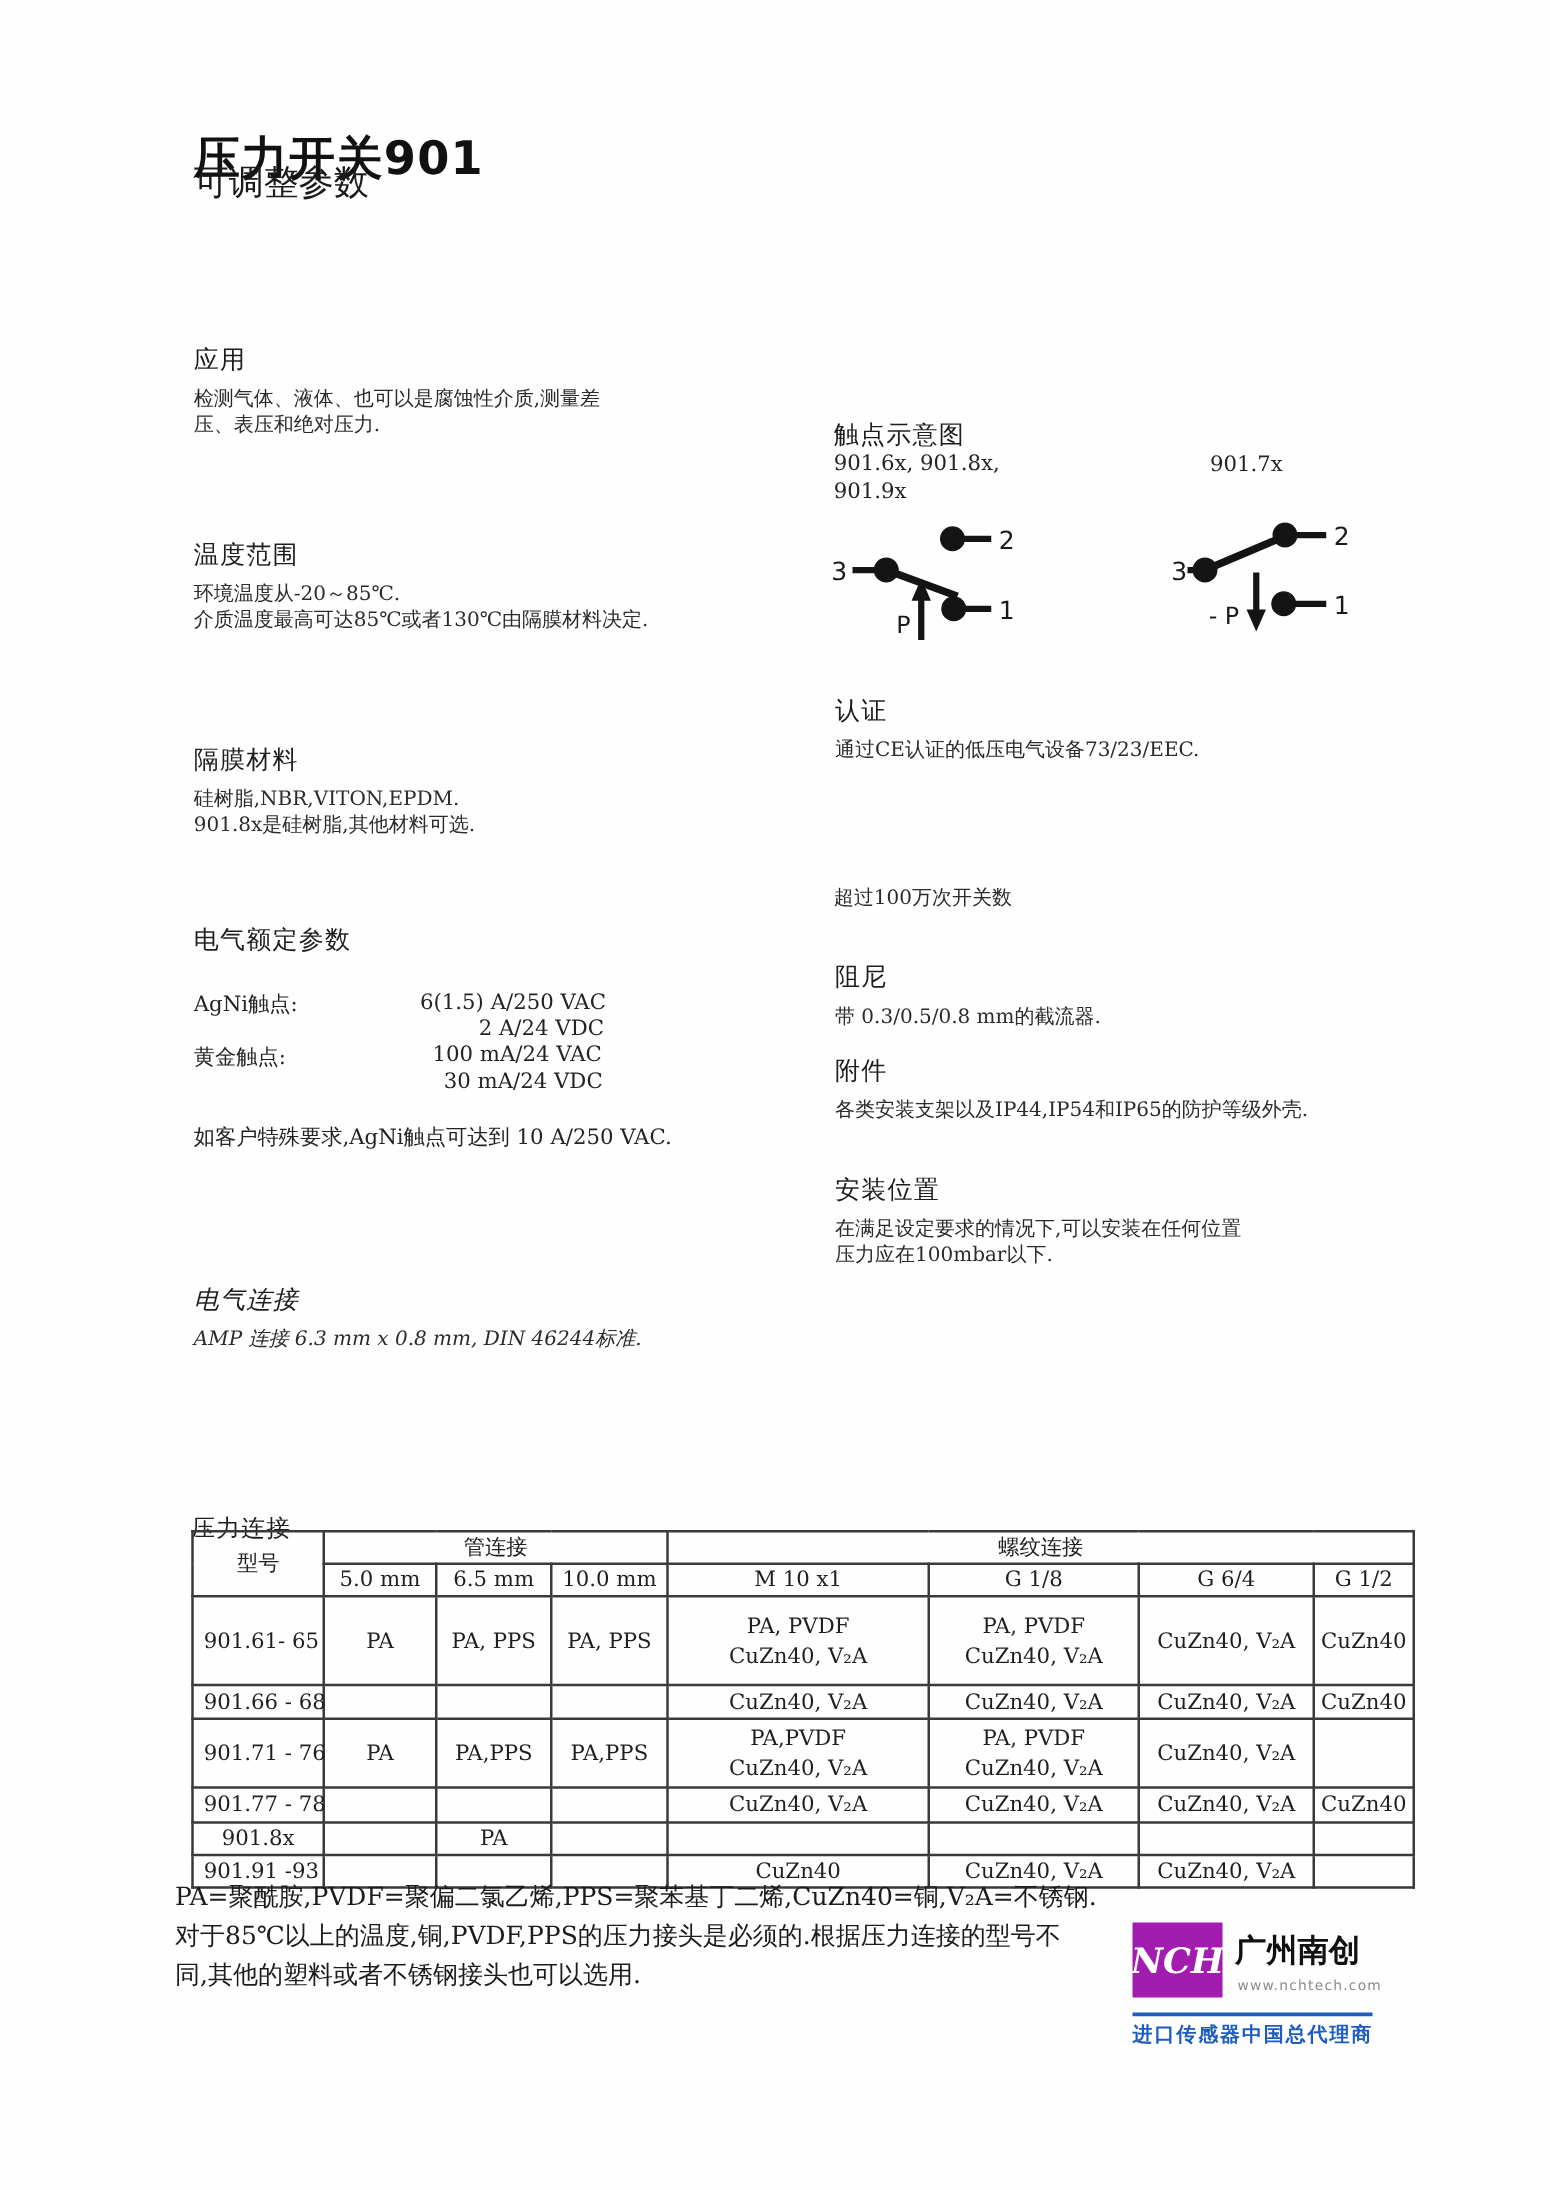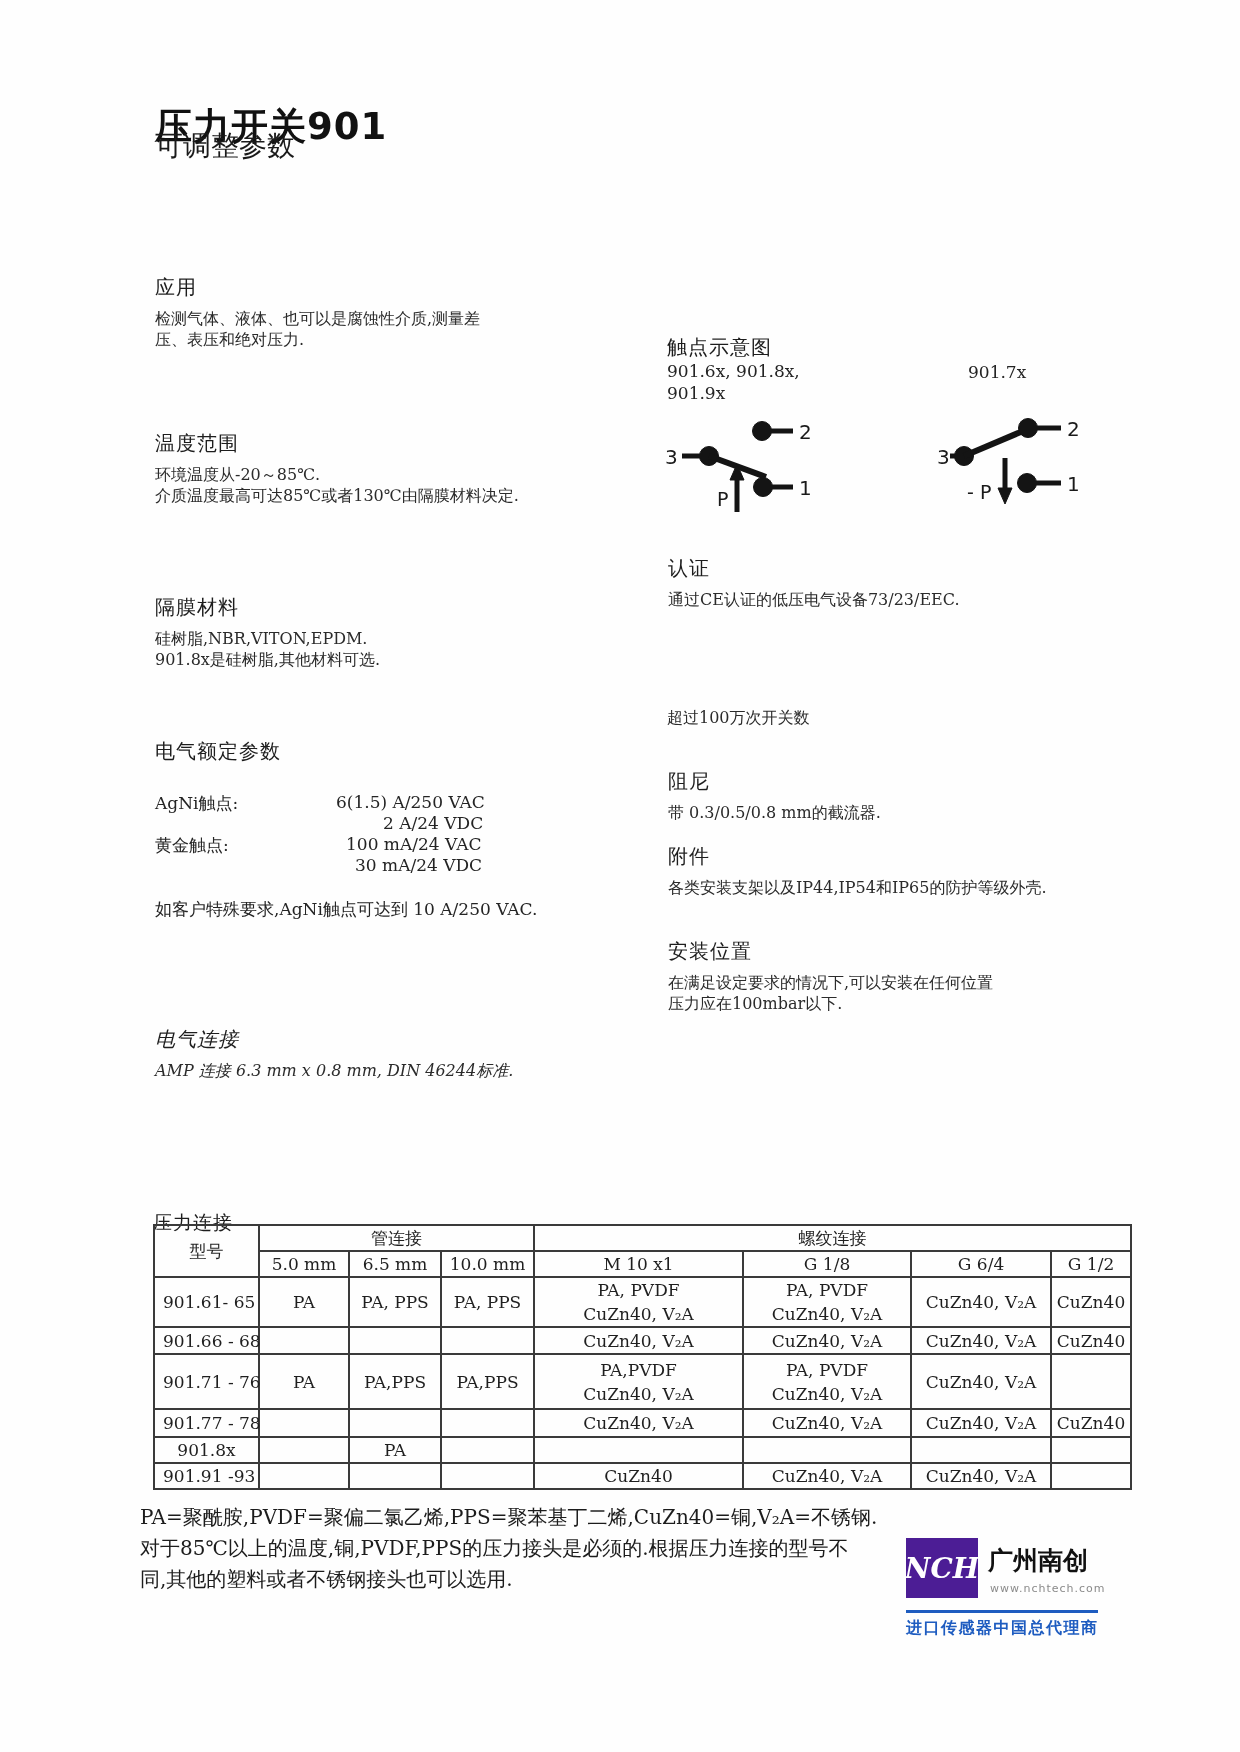--- a/index.html
+++ b/index.html
@@ -163,21 +163,21 @@
     </tr>
     <tr style="height:26px">
       <td>5.0 mm</td>
       <td>6.5 mm</td>
       <td>10.0 mm</td>
       <td>M 10 x1</td>
       <td>G 1/8</td>
       <td>G 6/4</td>
       <td>G 1/2</td>
     </tr>
-    <tr style="height:50px">
+    <tr style="height:71px">
       <td class="model">901.61- 65</td>
       <td>PA</td>
       <td>PA, PPS</td>
       <td>PA, PPS</td>
       <td>PA, PVDF
 CuZn40, V₂A</td>
       <td>PA, PVDF
 CuZn40, V₂A</td>
       <td>CuZn40, V₂A</td>
       <td>CuZn40</td>
@@ -235,21 +235,21 @@
       <td></td>
     </tr>
   </tbody>
     </table>
 
   <div class="abs footnote" style="left:140px;top:1502px;width:960px;">PA=聚酰胺,PVDF=聚偏二氯乙烯,PPS=聚苯基丁二烯,CuZn40=铜,V₂A=不锈钢.
 对于85℃以上的温度,铜,PVDF,PPS的压力接头是必须的.根据压力连接的型号不
 同,其他的塑料或者不锈钢接头也可以选用.</div>
 
   <div class="abs logo" style="left:906px;top:1538px;">
-    <div class="logo-box" style="background: #4c1d95;">
+    <div class="logo-box" style="background: #a21caf;">
       <span class="logo-mark">NCH</span>
     </div>
     <div class="logo-company">广州南创</div>
     <div class="logo-site">www.nchtech.com</div>
     <div class="logo-tagline" style="color: rgb(30, 92, 192); border-top-color: rgb(30, 92, 192);">进口传感器中国总代理商</div>
   </div>
 
 </div>
 
 </body></html>

